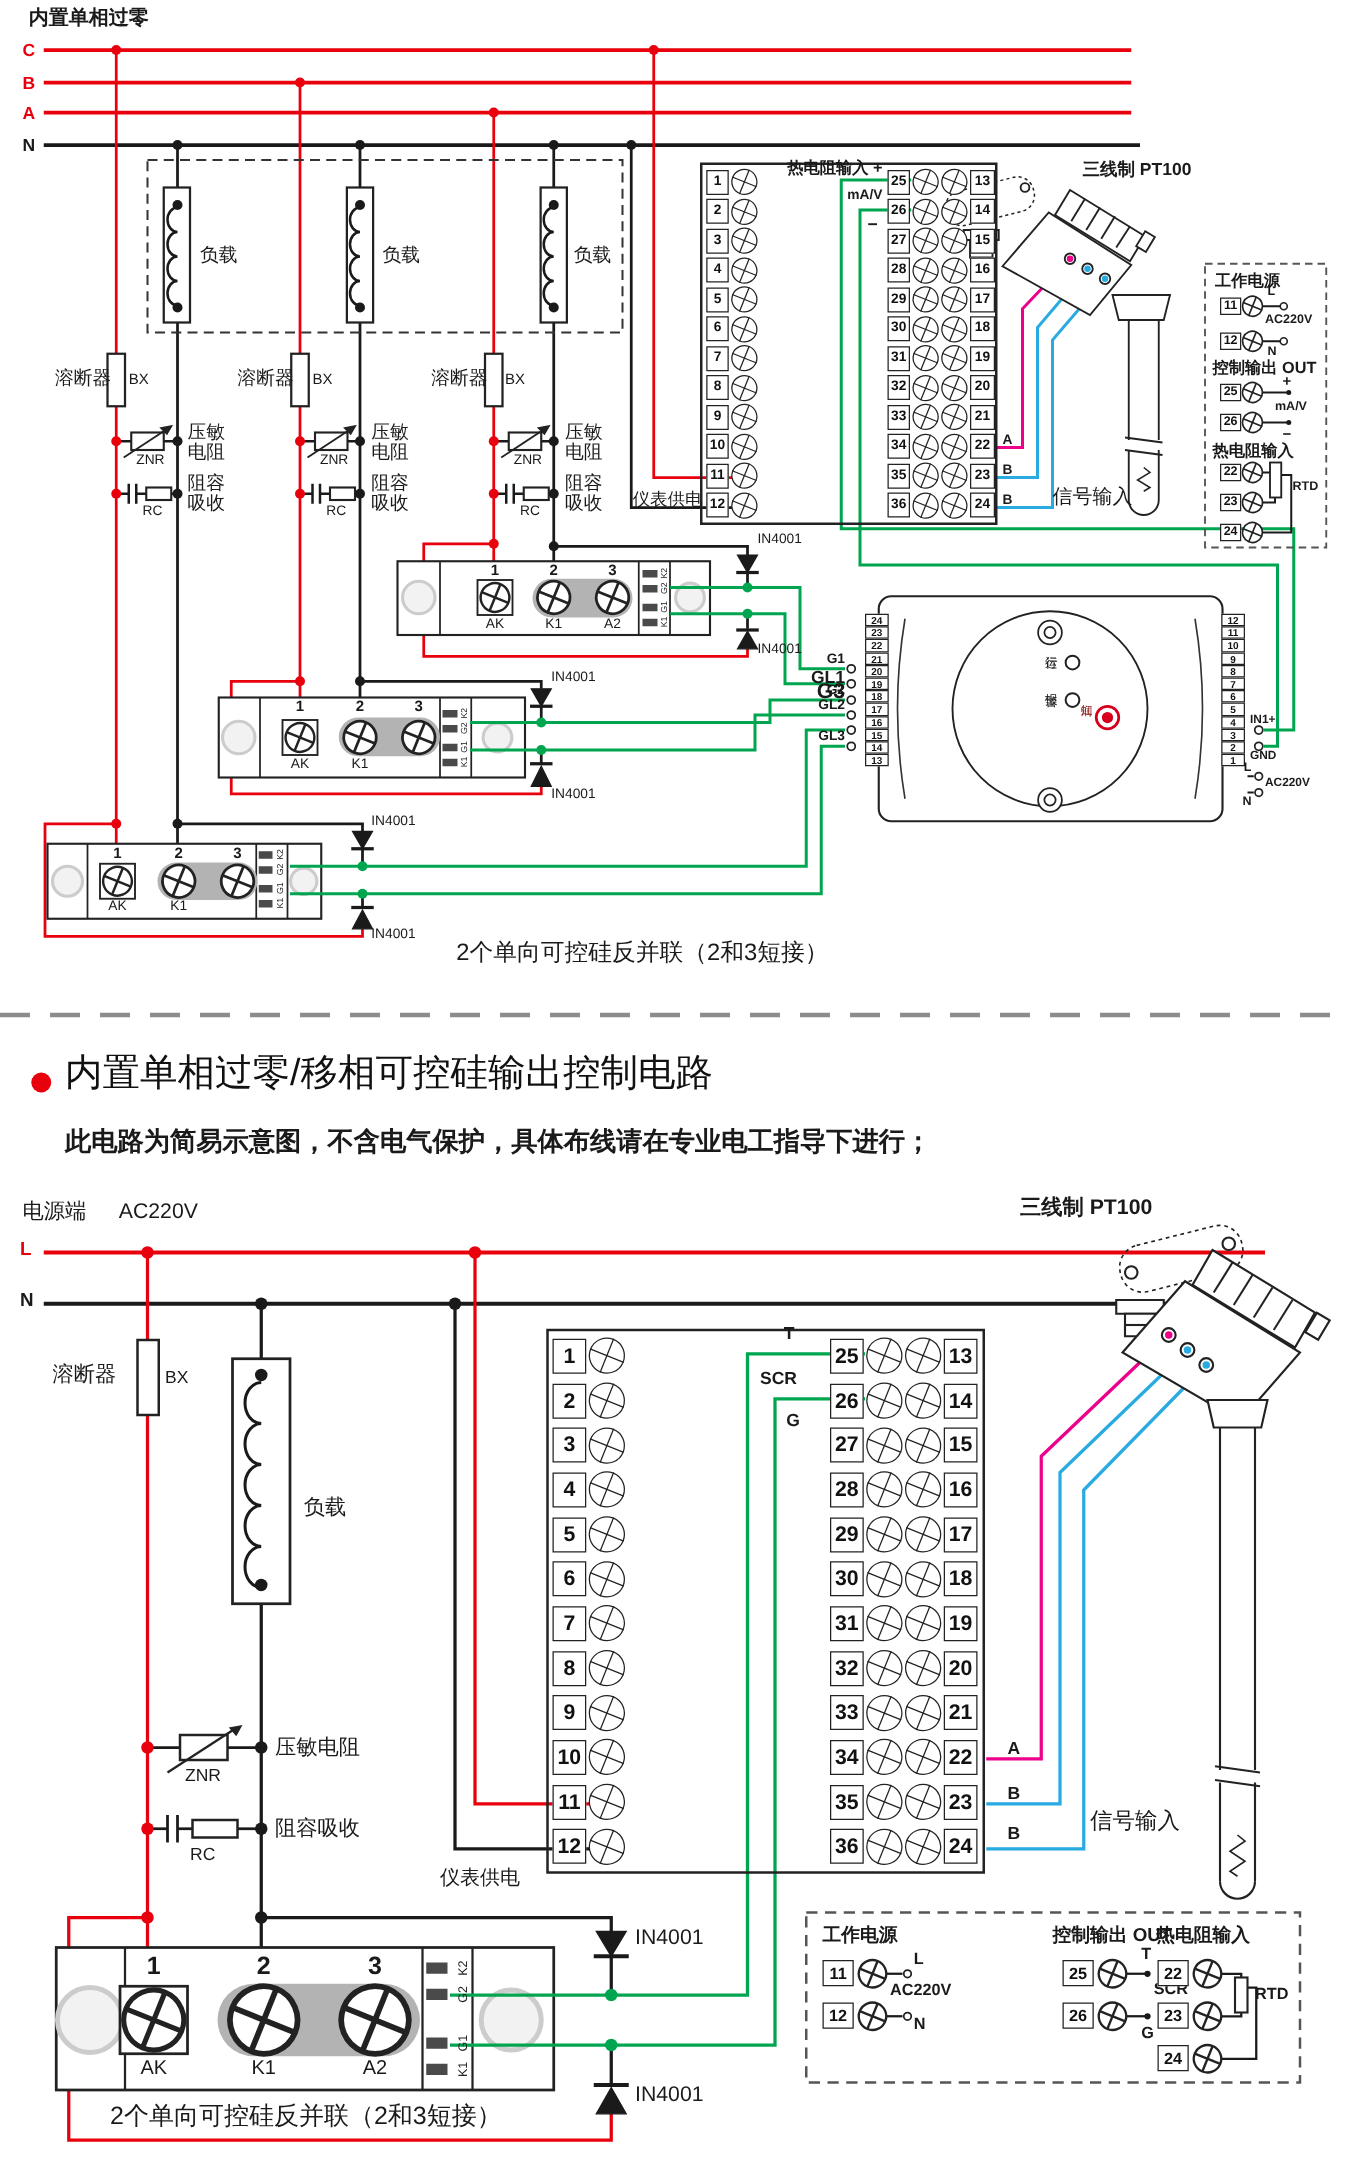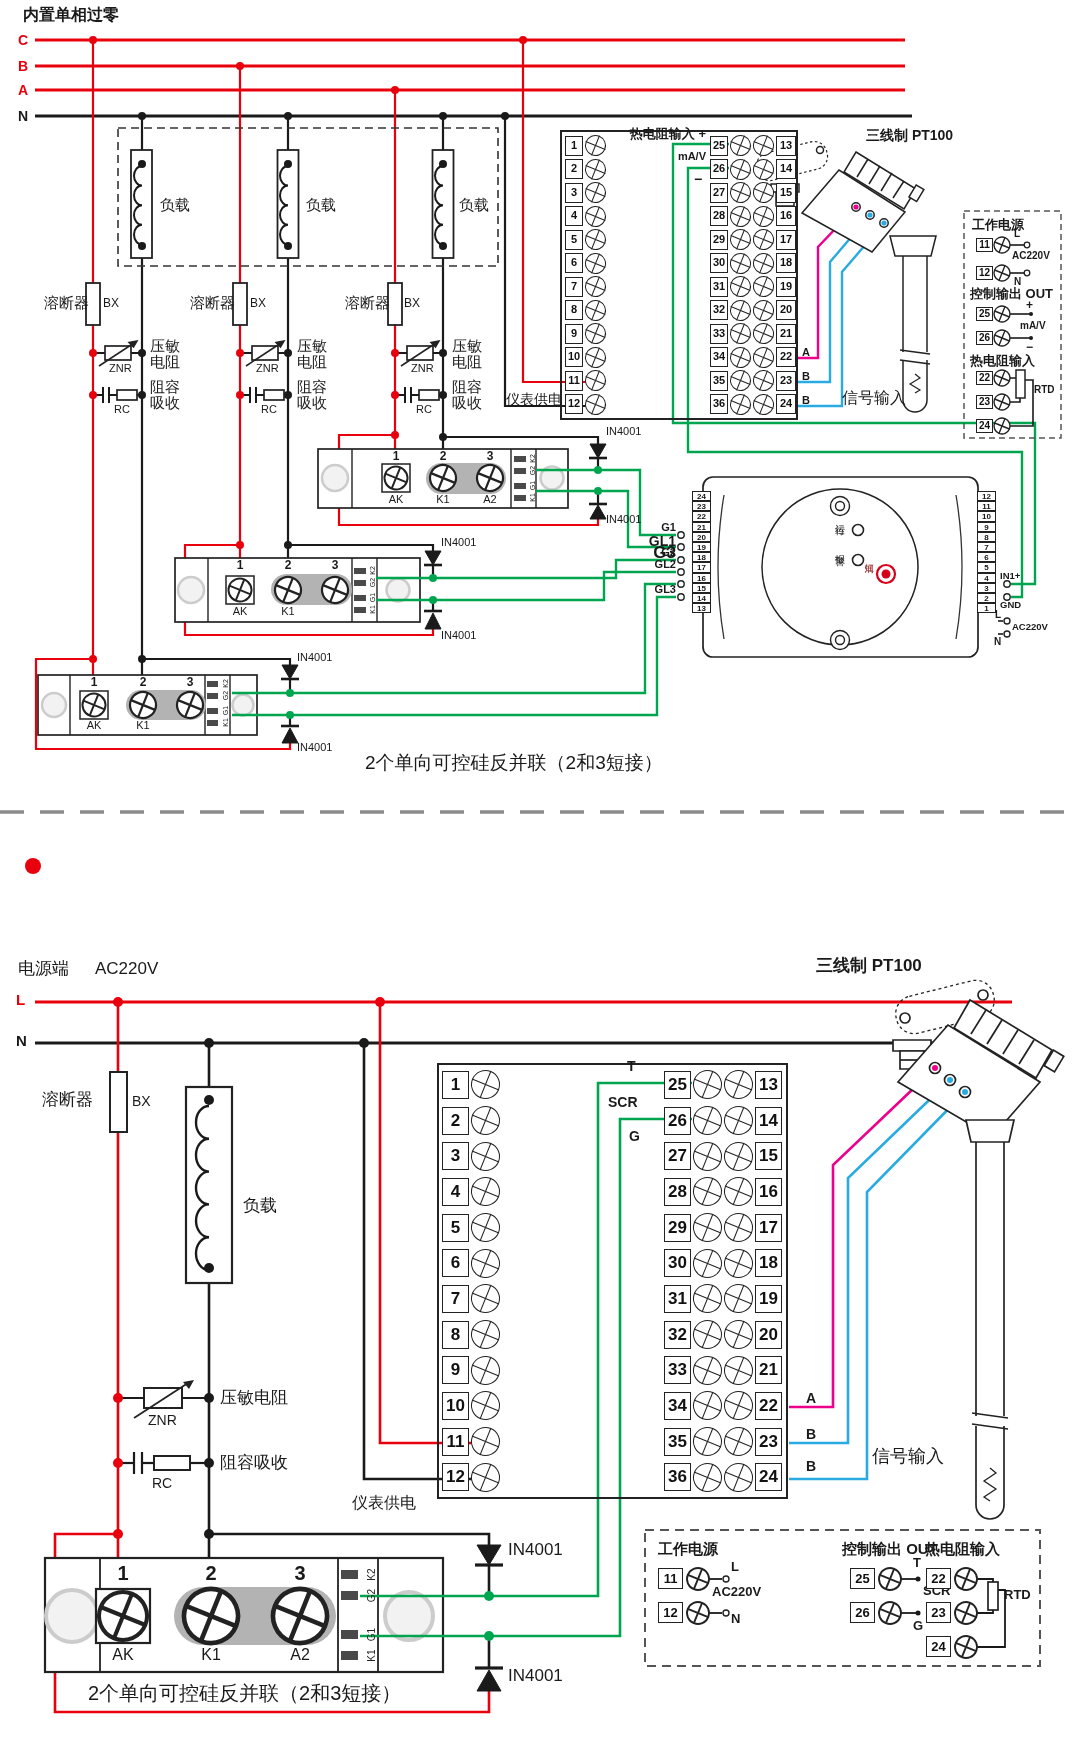--- a/index.html
+++ b/index.html
@@ -625,20 +625,22 @@
 <div class="pn pnA" style="left:976px;top:331px">26</div>
 <div class="lb b" style="left:1026px;top:299px;font-size:12px">+</div>
 <div class="lb b" style="left:1020px;top:320px;font-size:10px">mA/V</div>
 <div class="lb b" style="left:1026px;top:341px;font-size:12px">−</div>
 <div class="lb b" style="left:970px;top:354px;font-size:13px">热电阻输入</div>
 <div class="pn pnA" style="left:976px;top:371px">22</div>
 <div class="pn pnA" style="left:976px;top:395px">23</div>
 <div class="pn pnA" style="left:976px;top:419px">24</div>
 <div class="lb b" style="left:1034px;top:384px;font-size:10px">RTD</div>
 
+<div class="lb" style="left:52px;top:842px;font-size:30px;color:#111">内置单相过零/移相可控硅输出控制电路</div>
+<div class="lb b" style="left:52px;top:902px;font-size:21px">此电路为简易示意图，不含电气保护，具体布线请在专业电工指导下进行；</div>
 <div class="lb" style="left:18px;top:959px;font-size:17px">电源端</div>
 <div class="lb" style="left:95px;top:959px;font-size:17px">AC220V</div>
 <div class="lb b red" style="left:16px;top:991px;font-size:15px">L</div>
 <div class="lb b" style="left:16px;top:1032px;font-size:15px">N</div>
 <div class="lb" style="left:42px;top:1090px;font-size:17px">溶断器</div>
 <div class="lb" style="left:132px;top:1093px;font-size:14px">BX</div>
 <div class="lb" style="left:243px;top:1196px;font-size:17px">负载</div>
 <div class="lb" style="left:148px;top:1412px;font-size:14px">ZNR</div>
 <div class="lb" style="left:220px;top:1388px;font-size:17px">压敏电阻</div>
 <div class="lb" style="left:152px;top:1475px;font-size:14px">RC</div>

